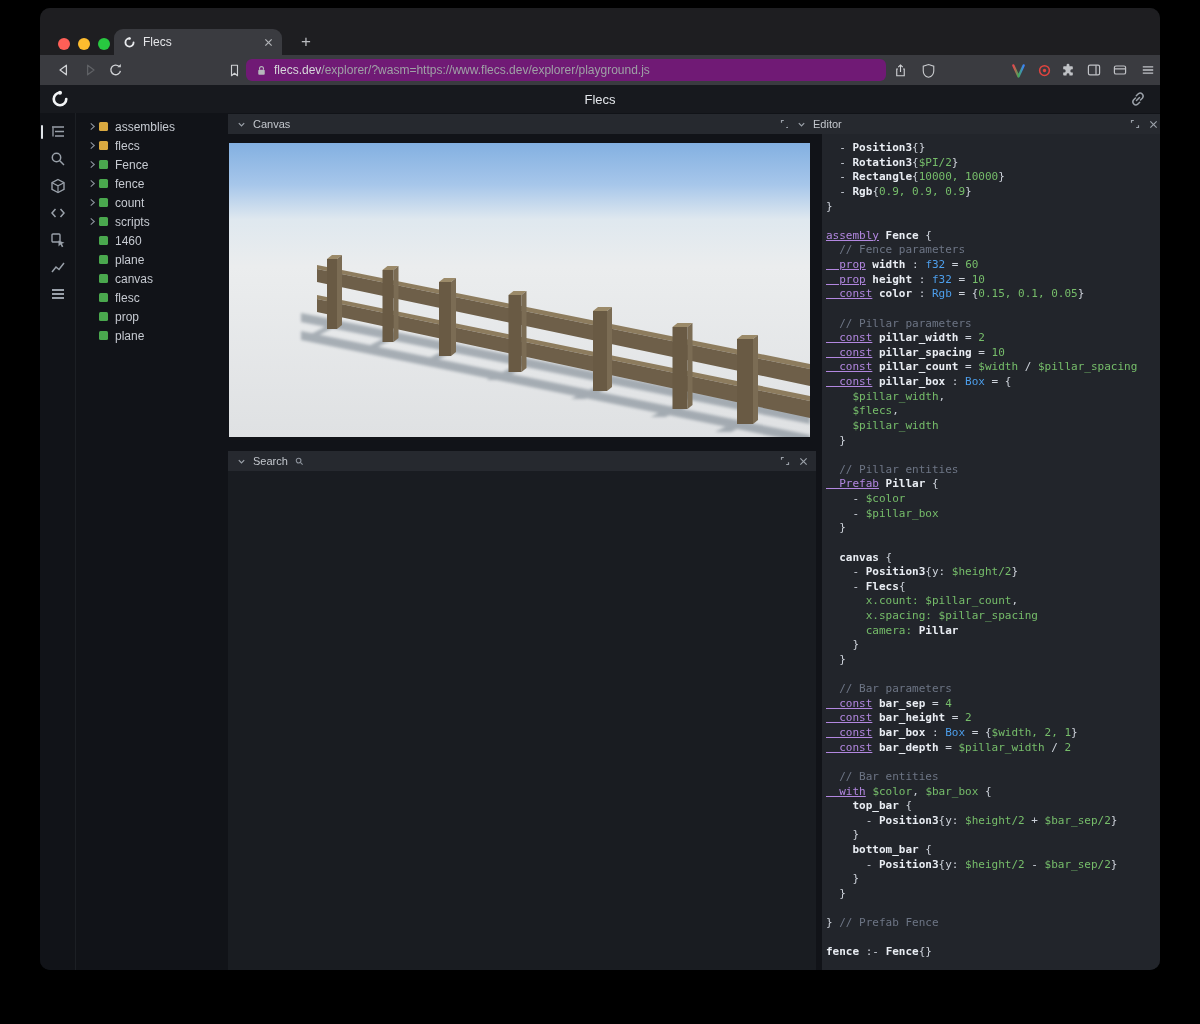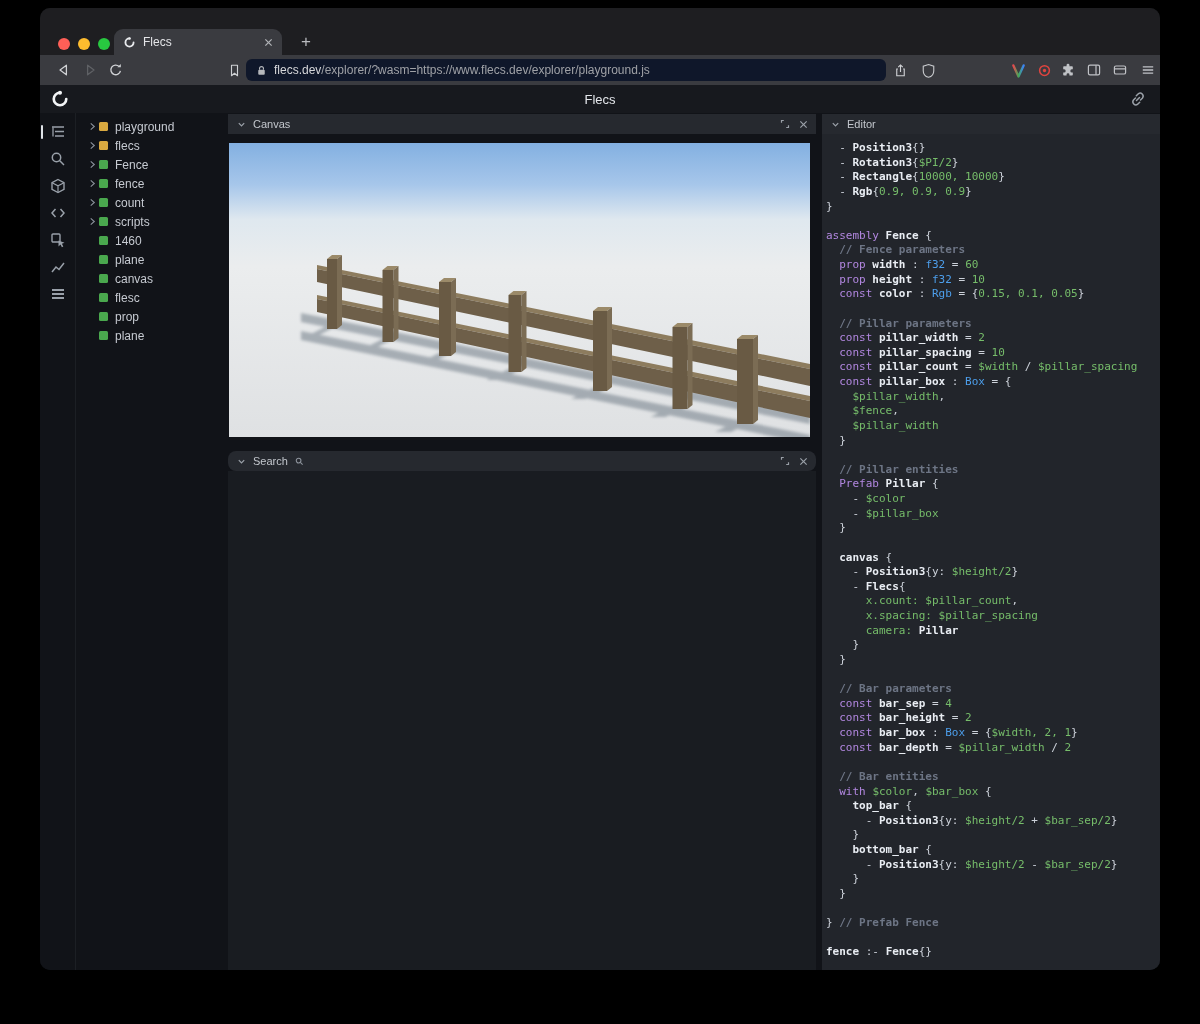--- a/index.html
+++ b/index.html
@@ -7,21 +7,21 @@
   .window { position:absolute; left:40px; top:8px; width:1120px; height:962px; background:#111318; border-radius:10px; overflow:hidden; }
 
   
   .tabstrip { position:absolute; left:0; top:0; width:100%; height:47px; background:#1e1e21; }
   .dot { position:absolute; top:30px; width:12px; height:12px; border-radius:50%; }
   .tab { position:absolute; left:74px; top:21px; width:168px; height:26px; background:#3a3b40; border-radius:9px 9px 0 0; display:flex; align-items:center; padding:0 9px; gap:7px; }
   .tab-title { font-size:12px; color:#e4e5e8; flex:1; overflow:hidden; white-space:nowrap; }
   .newtab { position:absolute; left:254px; top:22px; width:24px; height:24px; color:#b9bbbf; font-size:17px; display:flex; align-items:center; justify-content:center; }
   .toolbar { position:absolute; left:0; top:47px; width:100%; height:30px; background:#3a3b40; }
   .tbi { position:absolute; top:5px; width:20px; height:20px; display:flex; align-items:center; justify-content:center; }
-  .urlbar { position:absolute; left:206px; top:4px; width:640px; height:22px; background:#0f172a; border-radius:6px; display:flex; align-items:center; padding:0 9px; gap:6px; }
+  .urlbar { position:absolute; left:206px; top:4px; width:640px; height:22px; background:#701a75; border-radius:6px; display:flex; align-items:center; padding:0 9px; gap:6px; }
   .url-text { font-size:12px; color:#d6d7da; white-space:nowrap; overflow:hidden; }
   .url-path { color:#9fa1a6; }
 
   
   .appheader { position:absolute; left:0; top:77px; width:100%; height:28px; background:#17191e; }
   .app-title { position:absolute; left:0; right:0; top:7px; text-align:center; font-size:13px; color:#e3e6ea; }
   .app-logo { position:absolute; left:10px; top:4px; width:20px; height:20px; }
   .app-link { position:absolute; right:12px; top:4px; width:20px; height:20px; }
 
   
@@ -39,22 +39,22 @@
 
   .phdr { position:absolute; height:20px; background:#26292f; display:flex; align-items:center; padding:0 7px; gap:6px; }
   .ptitle { font-size:11px; color:#c3c7cd; }
   .spacer { flex:1; }
   .phico { width:12px; height:12px; display:flex; align-items:center; justify-content:center; }
 
   .viewport { position:absolute; left:189px; top:30px; width:581px; height:294px; display:block; }
   .search-body { position:absolute; left:188px; top:358px; width:588px; height:499px; background:#191c21; }
   .editor-body { position:absolute; left:782px; top:21px; width:338px; height:836px; background:#22252b; overflow:hidden; padding:7px 0 0 4px; }
   .cl { font-family:"DejaVu Sans Mono",monospace; font-size:11px; line-height:14.62px; white-space:pre; color:var(--tok-p); }
-  .tok-k{color:var(--tok-k);} .tok-t{color:var(--tok-t);} .tok-g{color:var(--tok-g);}
-  .tok-c{color:var(--tok-c);font-weight:bold;} .tok-p{color:var(--tok-p);} .tok-b{color:var(--tok-b); font-weight:bold;}
+  .tok-k{color:var(--tok-k);text-decoration:underline;} .tok-t{color:var(--tok-t);} .tok-g{color:var(--tok-g);}
+  .tok-c{color:var(--tok-c);} .tok-p{color:var(--tok-p);} .tok-b{color:var(--tok-b); font-weight:bold;}
 
   svg { display:block; }
 </style>
 </head>
 <body>
 
 <div class="window">
 
   <div class="tabstrip">
     <span class="dot" style="left: 18px; background: rgb(255, 95, 87);"></span>
@@ -218,21 +218,21 @@
     </div>
 
     <div class="tree">
         <div class="tree-row">
           <span class="tw">
             <svg width="7" height="9" viewBox="0 0 8 10">
               <path d="M2 1.5l4 3.5-4 3.5" fill="none" stroke="#8b919b" stroke-width="1.3"></path>
             </svg>
           </span>
           <span class="sq" style="background: rgb(217, 169, 64);"></span>
-          <span class="tl">playground</span>
+          <span class="tl">assemblies</span>
         </div>
         <div class="tree-row">
           <span class="tw">
             <svg width="7" height="9" viewBox="0 0 8 10">
               <path d="M2 1.5l4 3.5-4 3.5" fill="none" stroke="#8b919b" stroke-width="1.3"></path>
             </svg>
           </span>
           <span class="sq" style="background: rgb(217, 169, 64);"></span>
           <span class="tl">flecs</span>
         </div>
@@ -399,21 +399,21 @@
           <rect x="364" y="168" width="14" height="80" fill="var(--sc-post_front)"></rect>
           <polygon points="443.5,184 448.5,180 463.5,180 458.5,184" fill="var(--sc-post_top)"></polygon>
           <polygon points="458.5,184 463.5,180 463.5,262 458.5,266" fill="var(--sc-post_side)"></polygon>
           <rect x="443.5" y="184" width="15" height="82" fill="var(--sc-post_front)"></rect>
           <polygon points="508,196 513,192 529,192 524,196" fill="var(--sc-post_top)"></polygon>
           <polygon points="524,196 529,192 529,277 524,281" fill="var(--sc-post_side)"></polygon>
           <rect x="508" y="196" width="16" height="85" fill="var(--sc-post_front)"></rect>
         </g>
     </svg>
 
-    <div class="phdr" style="left:188px; top:338px; width:588px;border-radius:8px;">
+    <div class="phdr" style="left:188px; top:338px; width:588px;">
       <span class="phico">
           <svg width="9" height="9" viewBox="0 0 10 10">
             <path d="M2 3.5l3 3 3-3" fill="none" stroke="#9aa0a8" stroke-width="1.4"></path>
           </svg>
         </span>
       <span class="ptitle">Search</span>
       <span class="phico">
           <svg width="9" height="9" viewBox="0 0 10 10">
             <circle cx="4" cy="4" r="2.6" fill="none" stroke="#8d939c" stroke-width="1.2"></circle>
             <path d="M6 6l2.5 2.5" stroke="#8d939c" stroke-width="1.2"></path>
@@ -426,21 +426,21 @@
           </svg>
         </span>
       <span class="phico">
           <svg width="9" height="9" viewBox="0 0 10 10">
             <path d="M1.5 1.5l7 7M8.5 1.5l-7 7" stroke="#9aa0a8" stroke-width="1.3"></path>
           </svg>
         </span>
     </div>
     <div class="search-body"></div>
 
-    <div class="phdr" style="left:782px; top:1px; width:378px;">
+    <div class="phdr" style="left:748px; top:1px; width:378px;">
       <span class="phico">
           <svg width="9" height="9" viewBox="0 0 10 10">
             <path d="M2 3.5l3 3 3-3" fill="none" stroke="#9aa0a8" stroke-width="1.4"></path>
           </svg>
         </span>
       <span class="ptitle">Editor</span>
       <span class="spacer"></span>
       <span class="phico">
           <svg width="10" height="10" viewBox="0 0 10 10">
             <path d="M1.5 3.8V1.5h2.3M8.5 6.2v2.3H6.2" fill="none" stroke="#9aa0a8" stroke-width="1.2"></path>
@@ -464,21 +464,21 @@
         <div class="cl"><span class="tok-k">  prop</span><span class="tok-b"> width</span><span class="tok-p"> : </span><span class="tok-t">f32</span><span class="tok-p"> = </span><span class="tok-g">60</span></div>
         <div class="cl"><span class="tok-k">  prop</span><span class="tok-b"> height</span><span class="tok-p"> : </span><span class="tok-t">f32</span><span class="tok-p"> = </span><span class="tok-g">10</span></div>
         <div class="cl"><span class="tok-k">  const</span><span class="tok-b"> color</span><span class="tok-p"> : </span><span class="tok-t">Rgb</span><span class="tok-p"> = {</span><span class="tok-g">0.15, 0.1, 0.05</span><span class="tok-p">}</span></div>
         <div class="cl">&nbsp;</div>
         <div class="cl"><span class="tok-c">  // Pillar parameters</span></div>
         <div class="cl"><span class="tok-k">  const</span><span class="tok-b"> pillar_width</span><span class="tok-p"> = </span><span class="tok-g">2</span></div>
         <div class="cl"><span class="tok-k">  const</span><span class="tok-b"> pillar_spacing</span><span class="tok-p"> = </span><span class="tok-g">10</span></div>
         <div class="cl"><span class="tok-k">  const</span><span class="tok-b"> pillar_count</span><span class="tok-p"> = </span><span class="tok-g">$width</span><span class="tok-p"> / </span><span class="tok-g">$pillar_spacing</span></div>
         <div class="cl"><span class="tok-k">  const</span><span class="tok-b"> pillar_box</span><span class="tok-p"> : </span><span class="tok-t">Box</span><span class="tok-p"> = {</span></div>
         <div class="cl"><span class="tok-g">    $pillar_width</span><span class="tok-p">,</span></div>
-        <div class="cl"><span class="tok-g">    $fence</span><span class="tok-p">,</span></div>
+        <div class="cl"><span class="tok-g">    $flecs</span><span class="tok-p">,</span></div>
         <div class="cl"><span class="tok-g">    $pillar_width</span></div>
         <div class="cl"><span class="tok-p">  }</span></div>
         <div class="cl">&nbsp;</div>
         <div class="cl"><span class="tok-c">  // Pillar entities</span></div>
         <div class="cl"><span class="tok-k">  Prefab</span><span class="tok-b"> Pillar</span><span class="tok-p"> {</span></div>
         <div class="cl"><span class="tok-p">    - </span><span class="tok-g">$color</span></div>
         <div class="cl"><span class="tok-p">    - </span><span class="tok-g">$pillar_box</span></div>
         <div class="cl"><span class="tok-p">  }</span></div>
         <div class="cl">&nbsp;</div>
         <div class="cl"><span class="tok-b">  canvas</span><span class="tok-p"> {</span></div>

